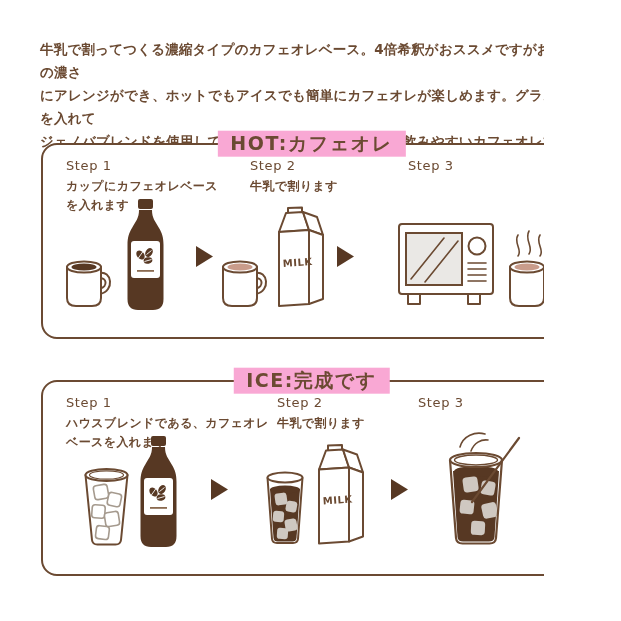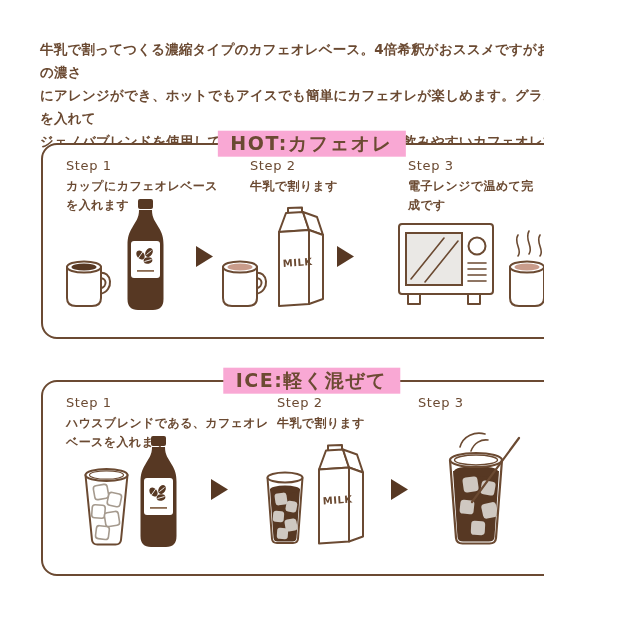--- a/index.html
+++ b/index.html
@@ -66,23 +66,20 @@
     </div>
   </div>
   <div class="step" style="left:250px;top:158px;">
     <div class="lbl">Step 2</div>
     <div class="desc">
         <div>牛乳で割ります</div>
       </div>
   </div>
   <div class="step" style="left:408px;top:158px;">
     <div class="lbl">Step 3</div>
-    <div class="desc">
-        <div>電子レンジで温めて完成です</div>
-      </div>
   </div>
 
   <div class="icon" style="left:64px;top:258px;">
     <svg width="52" height="52" viewBox="0 0 52 52">
       <path class="stroke" d="M35,15 C48,12 51,33 36,36 L36,30.5 C44,29 43,18.5 35,20.5 Z"></path>
       <path class="stroke" d="M3,9 L3,40 Q3,48 12,48 L28,48 Q37,48 37,40 L37,9 Z"></path>
       <ellipse class="stroke" cx="20" cy="9" rx="17" ry="5.6"></ellipse>
       <ellipse class="darkfill" cx="20" cy="9" rx="12.5" ry="3.6"></ellipse>
     </svg>
   </div>
@@ -157,21 +154,21 @@
       <g transform="translate(3,30)">
         <path class="stroke" d="M35,15 C48,12 51,33 36,36 L36,30.5 C44,29 43,18.5 35,20.5 Z"></path>
         <path class="stroke" d="M3,9 L3,40 Q3,48 12,48 L28,48 Q37,48 37,40 L37,9 Z"></path>
         <ellipse class="stroke" cx="20" cy="9" rx="17" ry="5.6"></ellipse>
         <ellipse class="milkfill" cx="20" cy="9" rx="12.5" ry="3.6"></ellipse>
       </g>
     </svg>
   </div>
 
   <div id="ice-box" class="section-box">
-    <div class="section-title">ICE:軽く混ぜて</div>
+    <div class="section-title">ICE:完成です</div>
   </div>
 
   <div class="step" style="left:66px;top:395px;">
     <div class="lbl">Step 1</div>
     <div class="desc">
       <div>ハウスブレンドである、カフェオレ</div>
       <div>ベースを入れます</div>
     </div>
   </div>
   <div class="step" style="left:277px;top:395px;">

